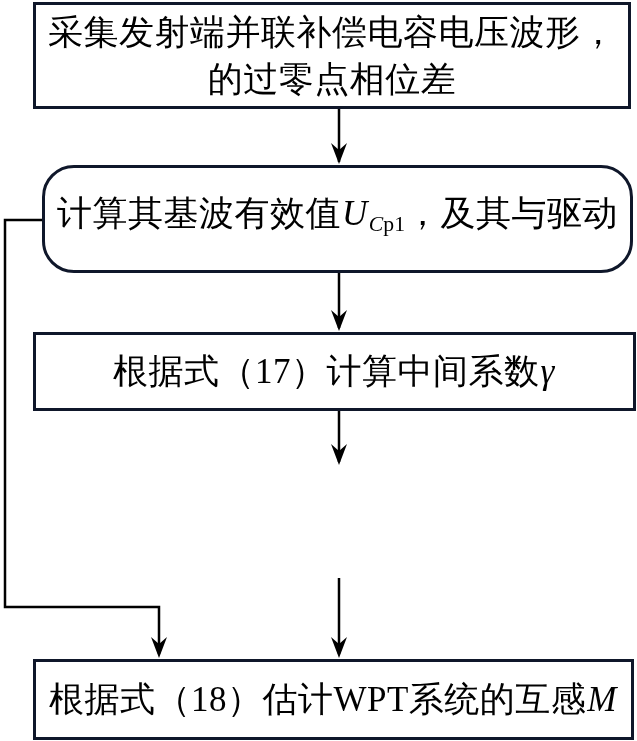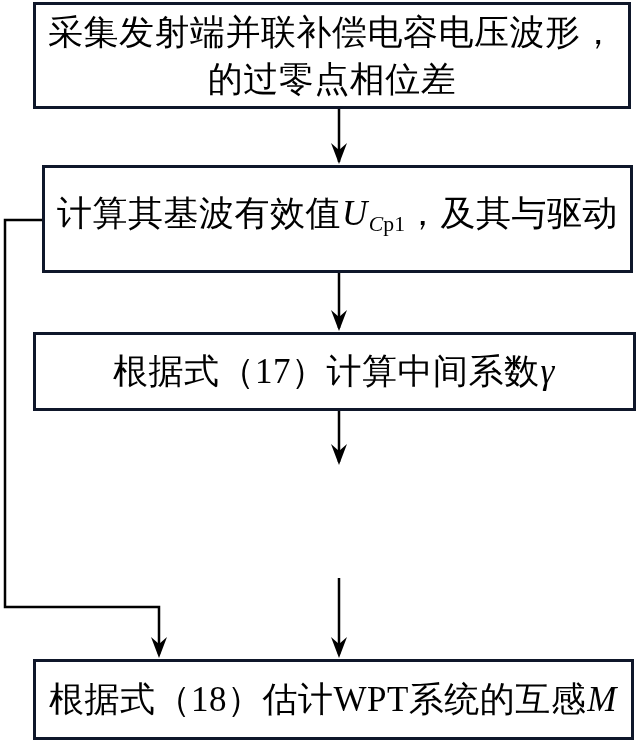--- a/index.html
+++ b/index.html
@@ -51,21 +51,21 @@
     vertical-align: -0.28em;
     letter-spacing: 0;
   }
   .s-subi {
     font-style: italic;
     font-size: 0.62em;
     vertical-align: -0.28em;
     letter-spacing: 0;
   }
   #box1 { left: 33px;  top: 2px;   width: 598px; height: 107px; }
-  #box2 { left: 42px;  top: 165px; width: 591px; height: 108px; }
+  #box2 { left: 42px;  top: 165px; width: 591px; height: 108px; border-radius: 32px; }
   #box3 { left: 33px;  top: 332px; width: 603px; height: 79px;  }
   #box4 { left: 35px;  top: 466px; width: 601px; height: 113px; }
   #box5 { left: 33px;  top: 659px; width: 601px; height: 81px;  }
 </style>
 </head>
 <body>
 
 <div class="canvas">
 
   <svg class="connectors" viewBox="0 0 637 741" xmlns="http://www.w3.org/2000/svg">

